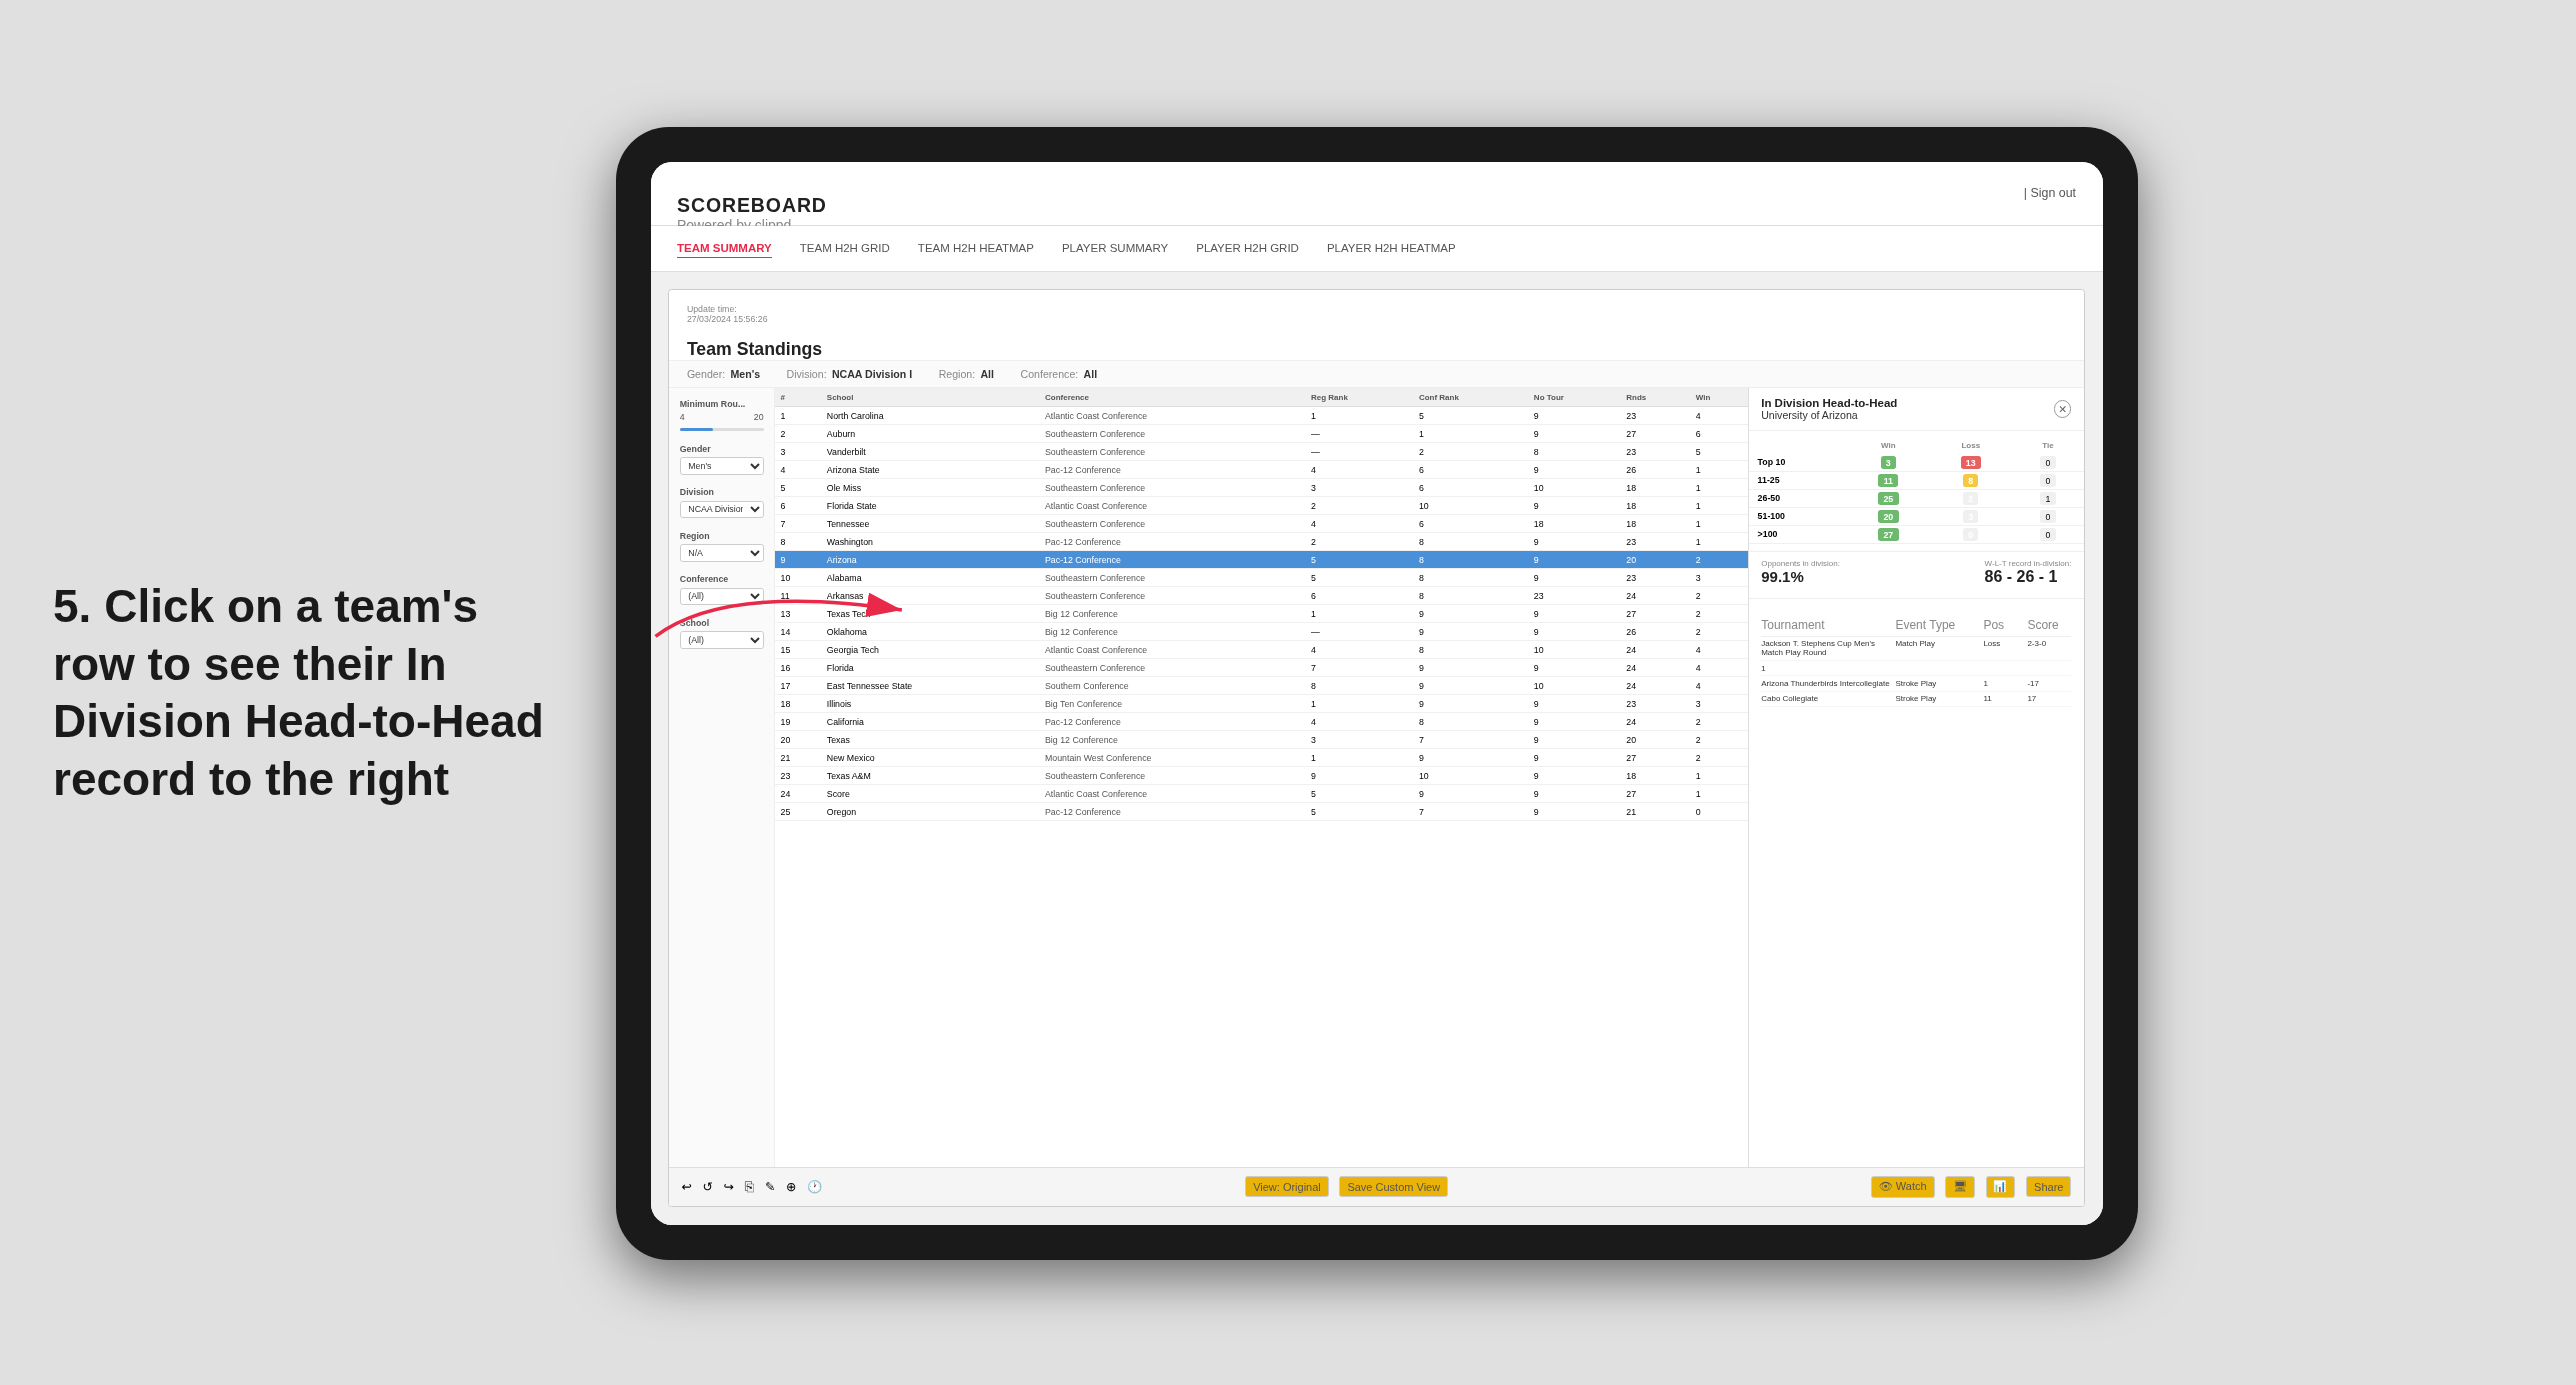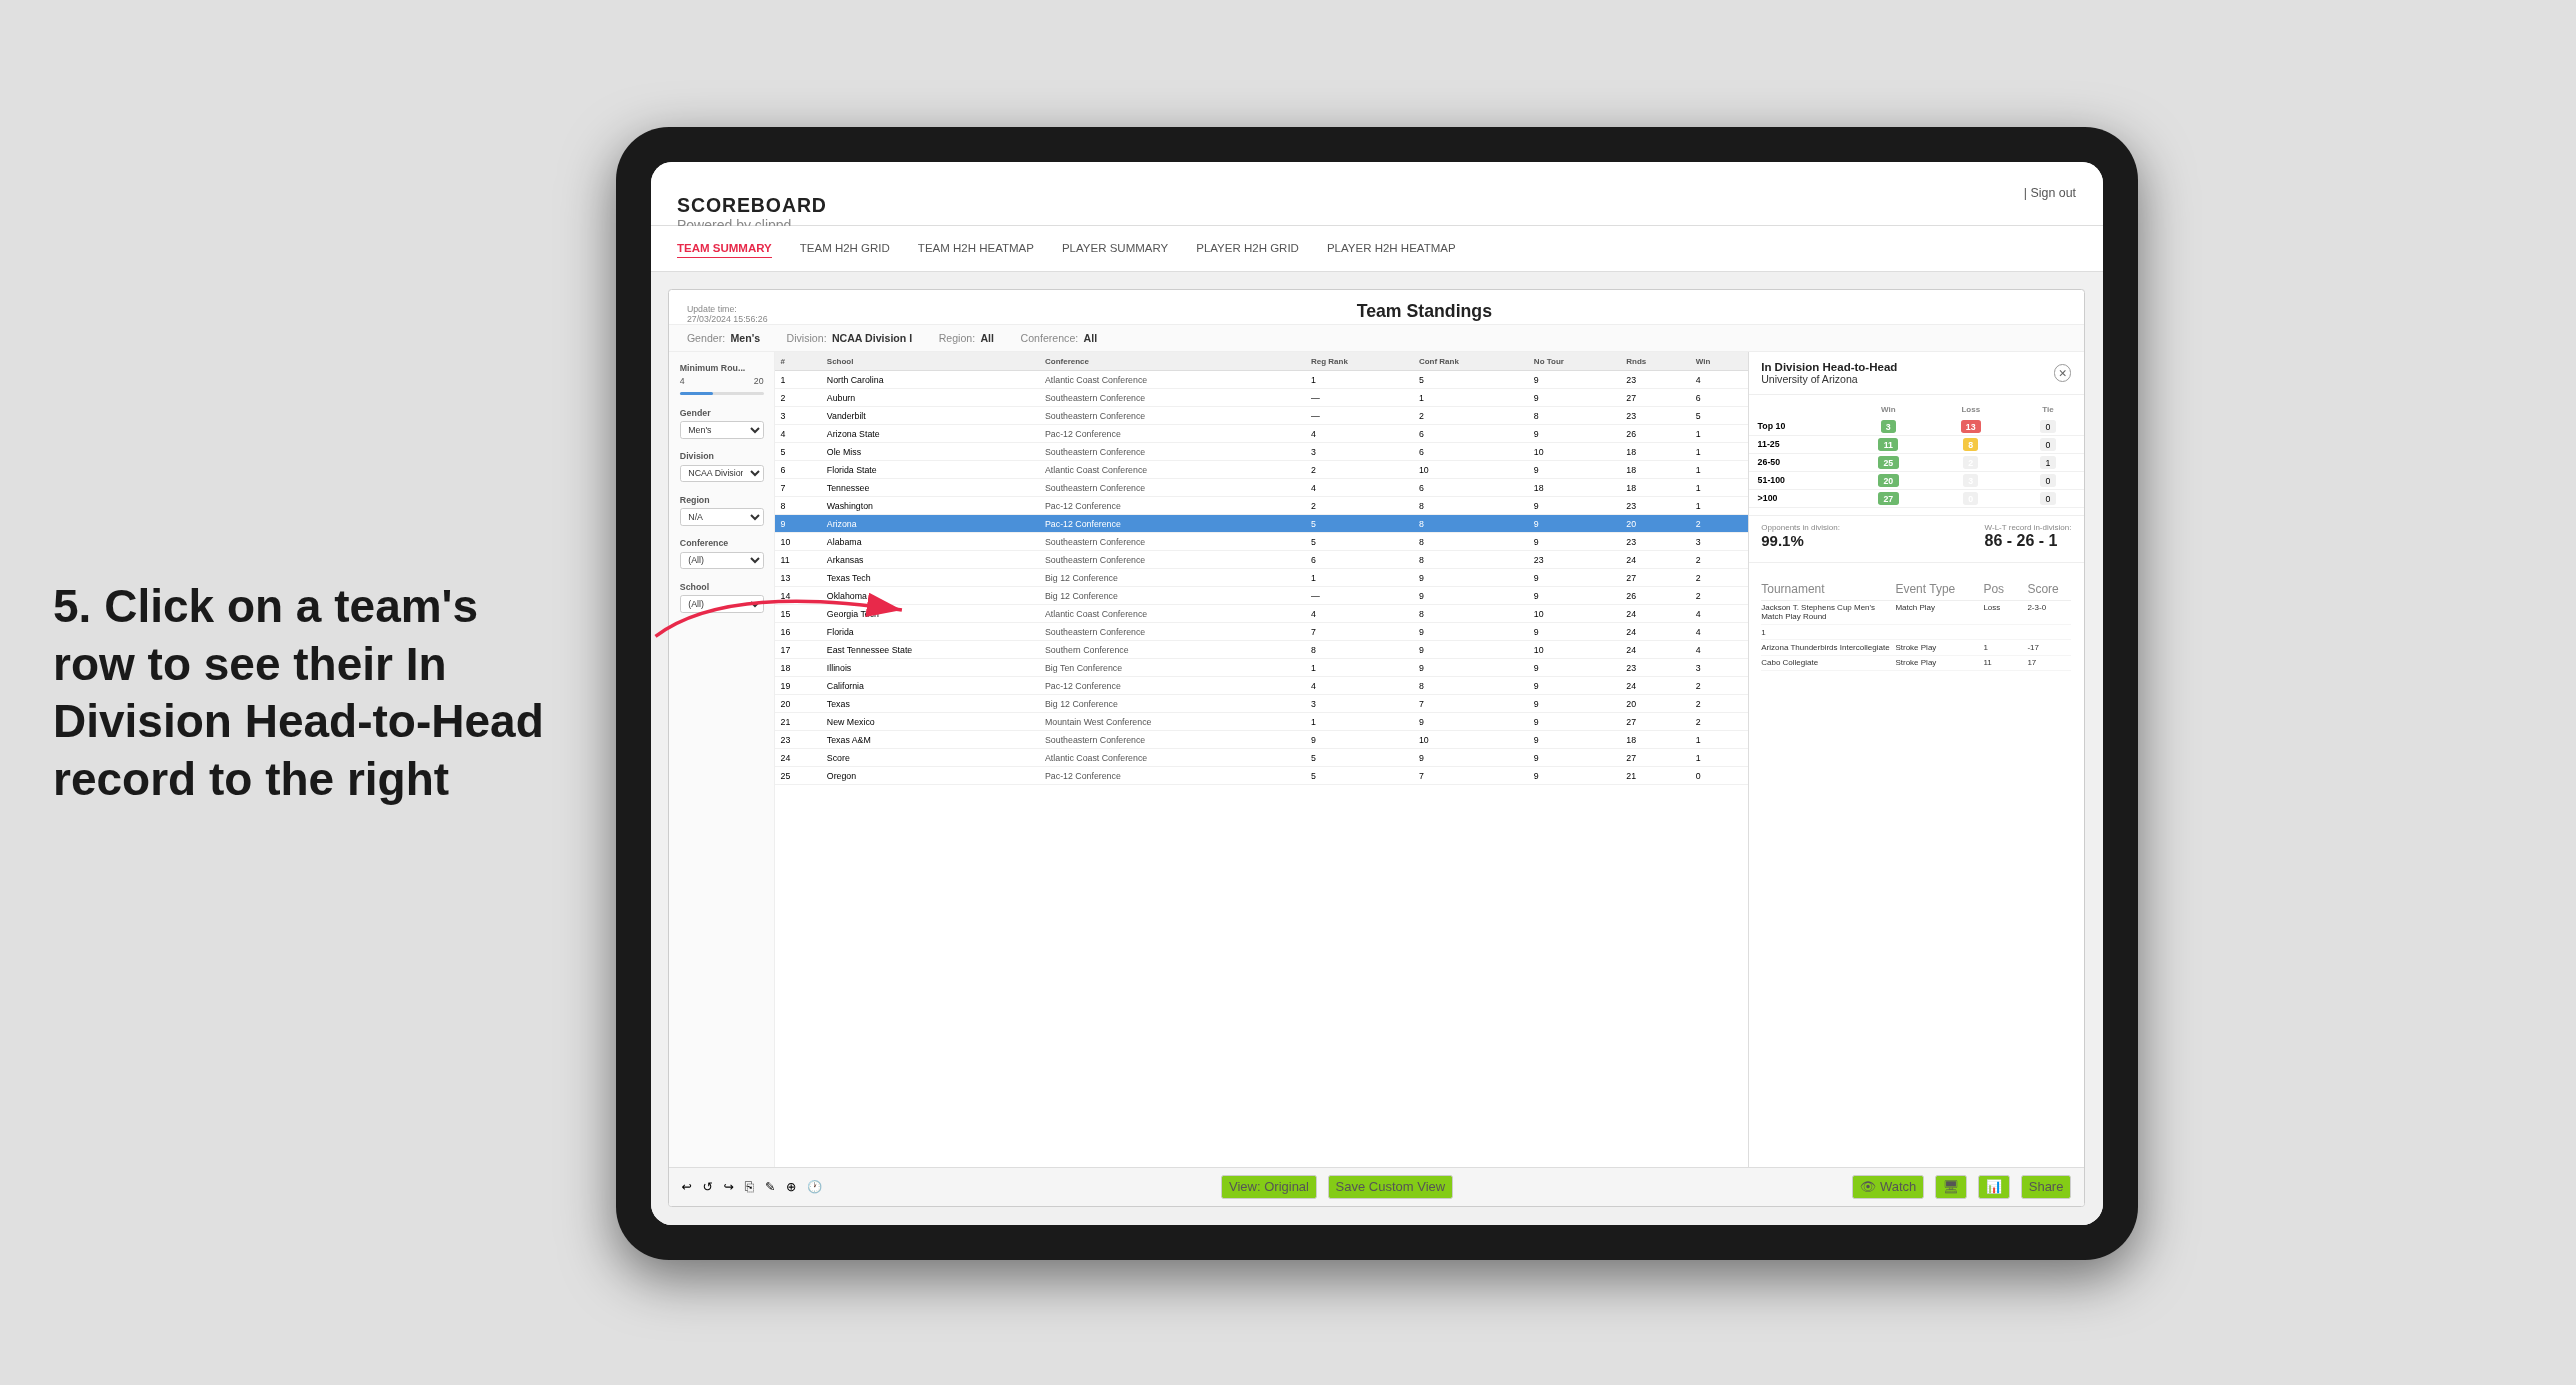--- a/index.html
+++ b/index.html
@@ -162,20 +162,21 @@
       display: flex;
       flex-direction: column;
     }
 
     .app-panel-header {
       padding: 10.6px 17.7px 0;
       border-bottom: 0.9px solid #eee;
       display: flex;
       align-items: flex-start;
       gap: 15px;
+      flex-direction: column;
     }
 
     .update-time {
       font-size: 8.8px;
       color: #888;
       white-space: nowrap;
       padding-top: 3.5px;
     }
 
     .panel-title {
@@ -393,30 +394,30 @@
       background: #f5f5f5;
       border-top: 0.9px solid #ddd;
       display: flex;
       align-items: center;
       padding: 0 12.4px;
       gap: 10.6px;
       flex-shrink: 0;
     }
 
     .toolbar-btn {
-      font-size: 13px;
+      font-size: 11px;
       color: #555;
       cursor: pointer;
       display: flex;
       align-items: center;
       gap: 3.5px;
       padding: 3.5px 7px;
       border: 0.9px solid #ccc;
       border-radius: 2.7px;
-      background: #84cc16;
+      background: #eab308;
     }
 
     .toolbar-sep { flex: 1; }
 
     
     ::-webkit-scrollbar { width: 5.3px; }
     ::-webkit-scrollbar-track { background: #f0f0f0; }
     ::-webkit-scrollbar-thumb { background: #ccc; border-radius: 2.7px; }
   </style>
 </head>

